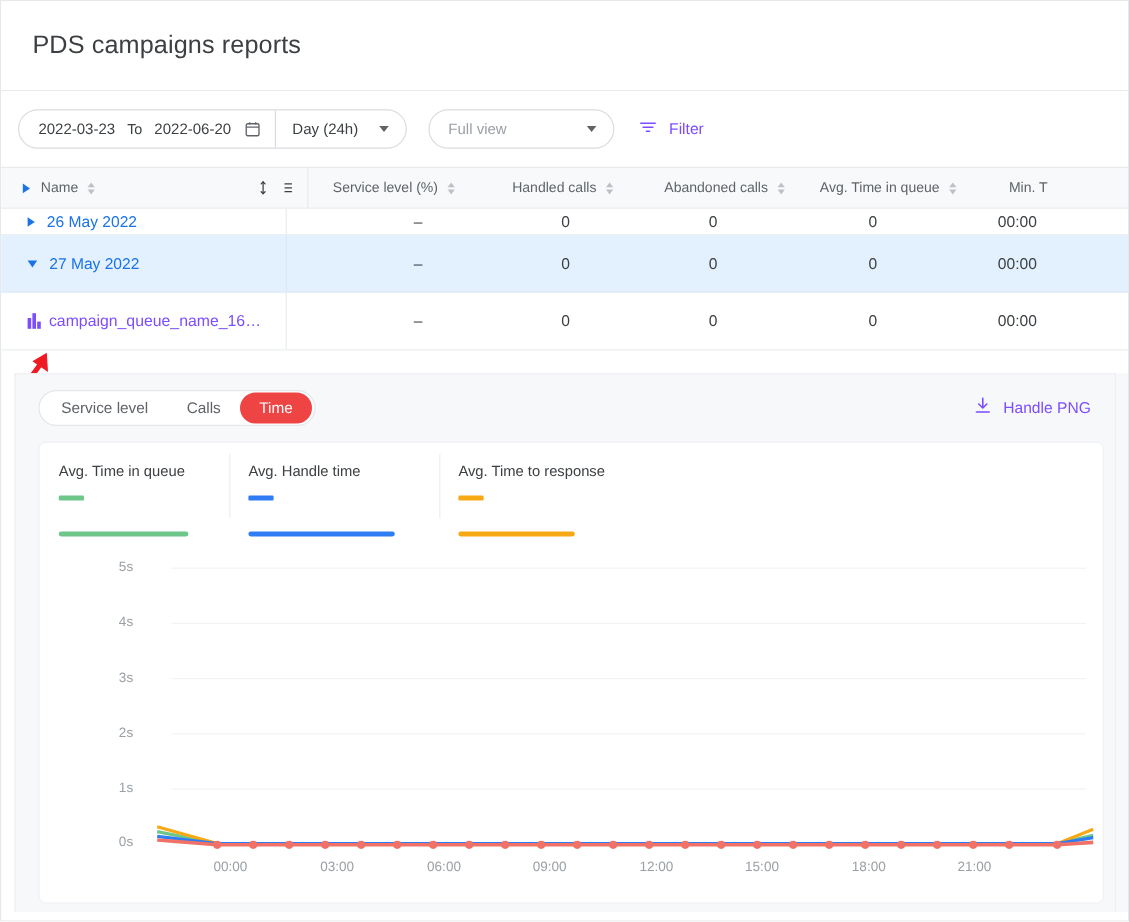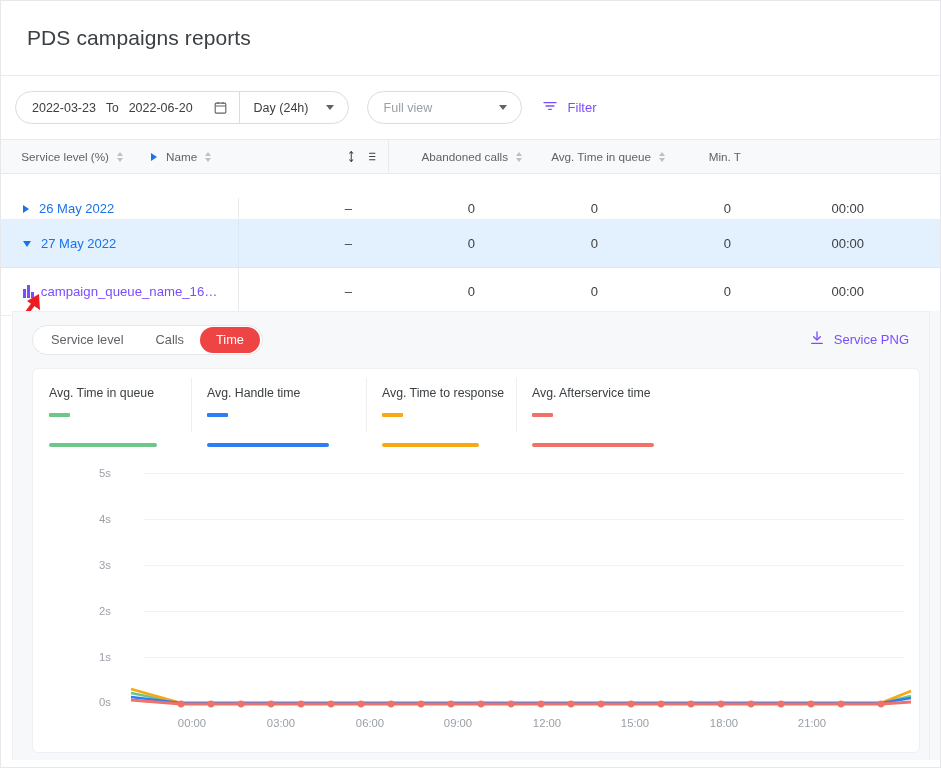--- a/index.html
+++ b/index.html
@@ -46,21 +46,21 @@
     height: 33px;
     border: 1px solid #dadce0;
     border-radius: 17px;
     background: #fff;
     padding: 0 0 0 16px;
     overflow: hidden;
   }
   .dr-dates {
     display: flex; align-items: center; gap: 10px;
     font-size: 12.5px; color: #3c4043;
-    padding-right: 20px;
+    padding-right: 10px;
   }
   .dr-to { color: #3c4043; font-size: 12px; }
   .cal-icon { display: flex; align-items: center; margin-right: 11px; }
   .dr-sep { width: 1px; height: 33px; background: #dadce0; }
   .dr-unit {
     display: flex; align-items: center; justify-content: space-between;
     gap: 16px;
     padding: 0 14px 0 14px;
     height: 33px;
     min-width: 108px;
@@ -141,21 +141,21 @@
   .sorter i.up { border-bottom: 4.6px solid #bdc1c6; }
   .sorter i.dn { border-top: 4.6px solid #bdc1c6; }
   .rowsize-icon { position: absolute; right: 12px; display: flex; align-items: center; gap: 2px; }
 
   .trow {
     display: flex; align-items: flex-start;
     height: 48px;
     border-bottom: 1px solid #eceff1;
     background: #fff;
   }
-  .trow.clipped { height: 22px; overflow: hidden; align-items: flex-start; margin-top: 24px; }
+  .trow.clipped { height: 22px; overflow: hidden; align-items: flex-start; }
   .trow.selected { background: #e3f0fd; border-bottom: 1px solid #dbe8f8; }
   .td {
     display: flex; align-items: center;
     font-size: 13px;
     color: #3c4043;
     padding: 0 10px;
     height: 100%;
   }
   .td.name {
     width: 256px; padding-left: 22px;
@@ -317,47 +317,54 @@
           <line x1="10" y1="17" x2="14" y2="17"></line>
         </svg>
       </span>
       <span>Filter</span>
     </div>
   </div>
 
   <div class="table-wrap">
 
     <div class="thead">
-      <div class="th num w1">
-        <span>Service level (%)</span>
-        <span class="sorter">
-            <i class="up"></i>
-            <i class="dn"></i>
-          </span>
-      </div>
       <div class="th name">
         <span class="tri-r"></span>
         <span>Name</span>
         <span class="sorter">
             <i class="up"></i>
             <i class="dn"></i>
           </span>
         <span class="rowsize-icon">
           <svg width="13" height="13" viewBox="0 0 24 24" stroke="#3c4043" stroke-width="1.9" fill="none" stroke-linecap="round">
             <line x1="6" y1="3" x2="6" y2="21"></line>
             <polyline points="3,6 6,3 9,6"></polyline>
             <polyline points="3,18 6,21 9,18"></polyline>
           </svg>
           <svg width="13" height="13" viewBox="0 0 24 24" stroke="#3c4043" stroke-width="1.9" stroke-linecap="round">
             <line x1="12" y1="6" x2="22" y2="6"></line>
             <line x1="12" y1="12" x2="22" y2="12"></line>
             <line x1="12" y1="18" x2="22" y2="18"></line>
           </svg>
         </span>
       </div>
+      <div class="th num w1">
+        <span>Service level (%)</span>
+        <span class="sorter">
+            <i class="up"></i>
+            <i class="dn"></i>
+          </span>
+      </div>
+      <div class="th num w1">
+        <span>Handled calls</span>
+        <span class="sorter">
+            <i class="up"></i>
+            <i class="dn"></i>
+          </span>
+      </div>
       <div class="th num">
         <span>Abandoned calls</span>
         <span class="sorter">
             <i class="up"></i>
             <i class="dn"></i>
           </span>
       </div>
       <div class="th num">
         <span>Avg. Time in queue</span>
         <span class="sorter">
@@ -428,46 +435,41 @@
         <div class="seg active">Time</div>
       </div>
       <div class="export">
         <span>
           <svg width="16" height="16" viewBox="0 0 24 24" fill="none" stroke="#7c4dff" stroke-width="2" stroke-linecap="round" stroke-linejoin="round">
             <line x1="12" y1="3" x2="12" y2="14"></line>
             <polyline points="7,10 12,15 17,10"></polyline>
             <line x1="4" y1="20" x2="20" y2="20"></line>
           </svg>
         </span>
-        <span>Service PNG</span>
+        <span>Handle PNG</span>
       </div>
     </div>
 
     <div class="chart-card">
 
       <div class="legend">
         <div class="legend-item">
           <span class="legend-label">Avg. Time in queue</span>
           <span class="legend-swatch" style="background:#6fc68a"></span>
           <span class="legend-underline" style="background:#6fc68a"></span>
         </div>
         <div class="legend-item">
           <span class="legend-label">Avg. Handle time</span>
           <span class="legend-swatch" style="background:#2f7df4"></span>
           <span class="legend-underline" style="background:#2f7df4"></span>
         </div>
         <div class="legend-item">
           <span class="legend-label">Avg. Time to response</span>
           <span class="legend-swatch" style="background:#f7a815"></span>
           <span class="legend-underline" style="background:#f7a815"></span>
-        </div>
-        <div class="legend-item">
-          <span class="legend-label">Avg. Afterservice time</span>
-          <span class="legend-swatch" style="background:#ef7168"></span>
-          <span class="legend-underline" style="background:#ef7168"></span>
         </div>
       </div>
 
       <div class="plot">
 
         <div class="gridline" style="top:26px"></div>
         <div class="gridline" style="top:72px"></div>
         <div class="gridline" style="top:118px"></div>
         <div class="gridline" style="top:164px"></div>
         <div class="gridline" style="top:210px"></div>

